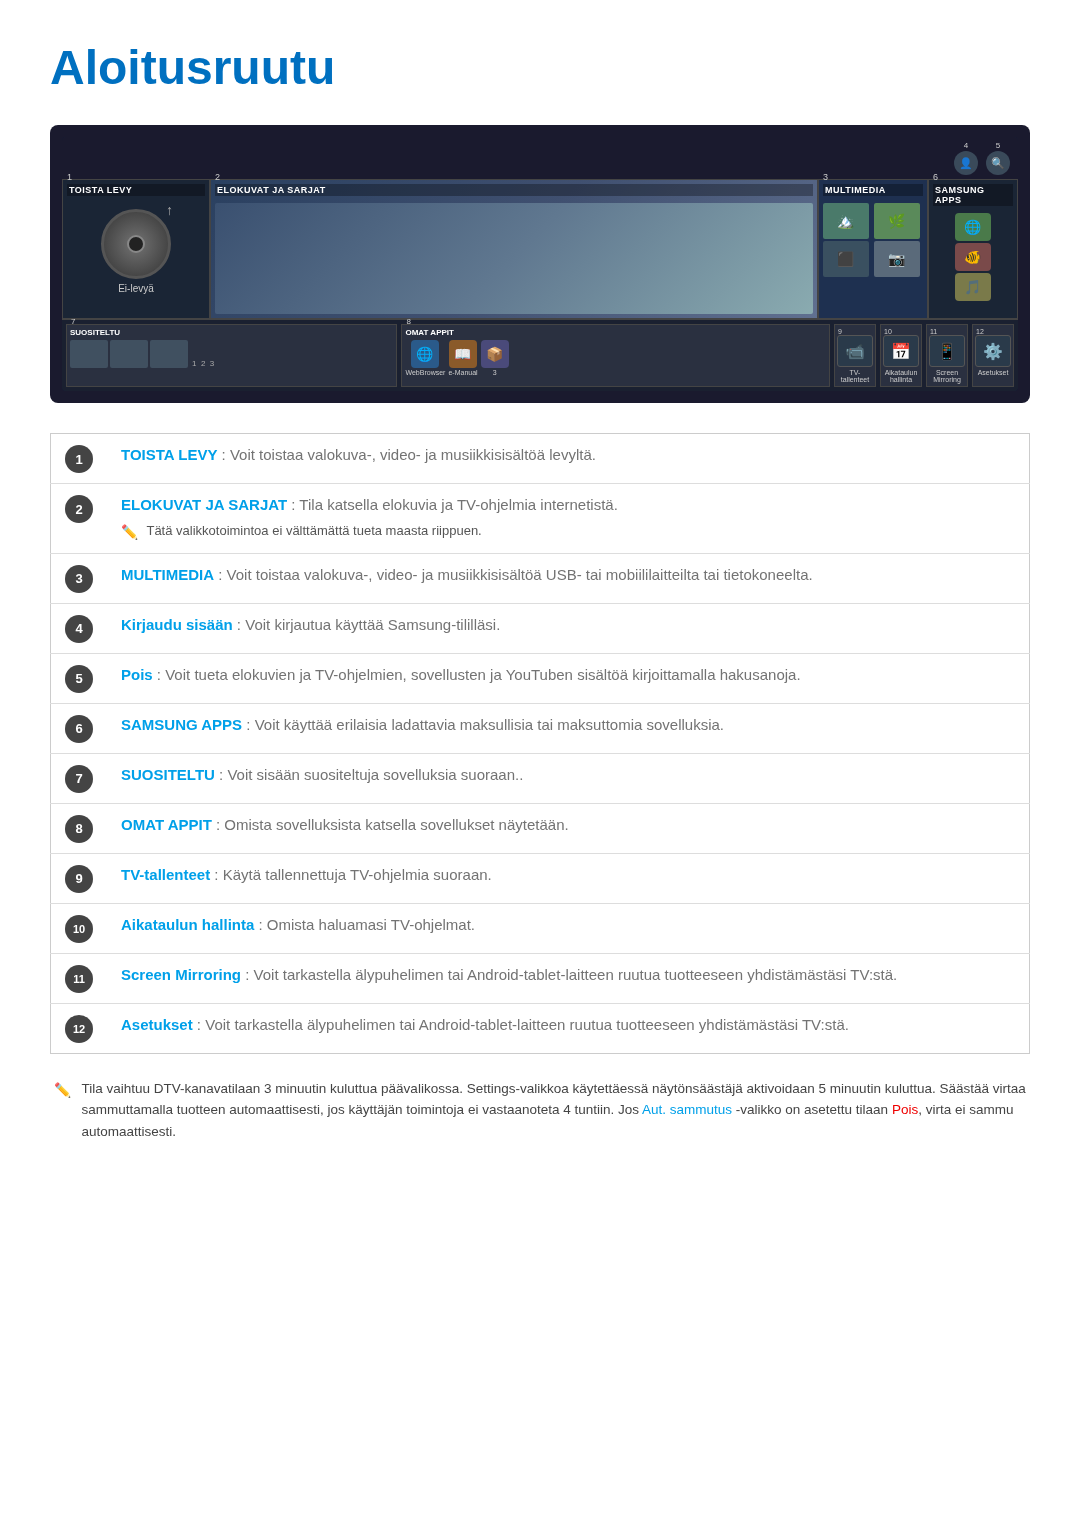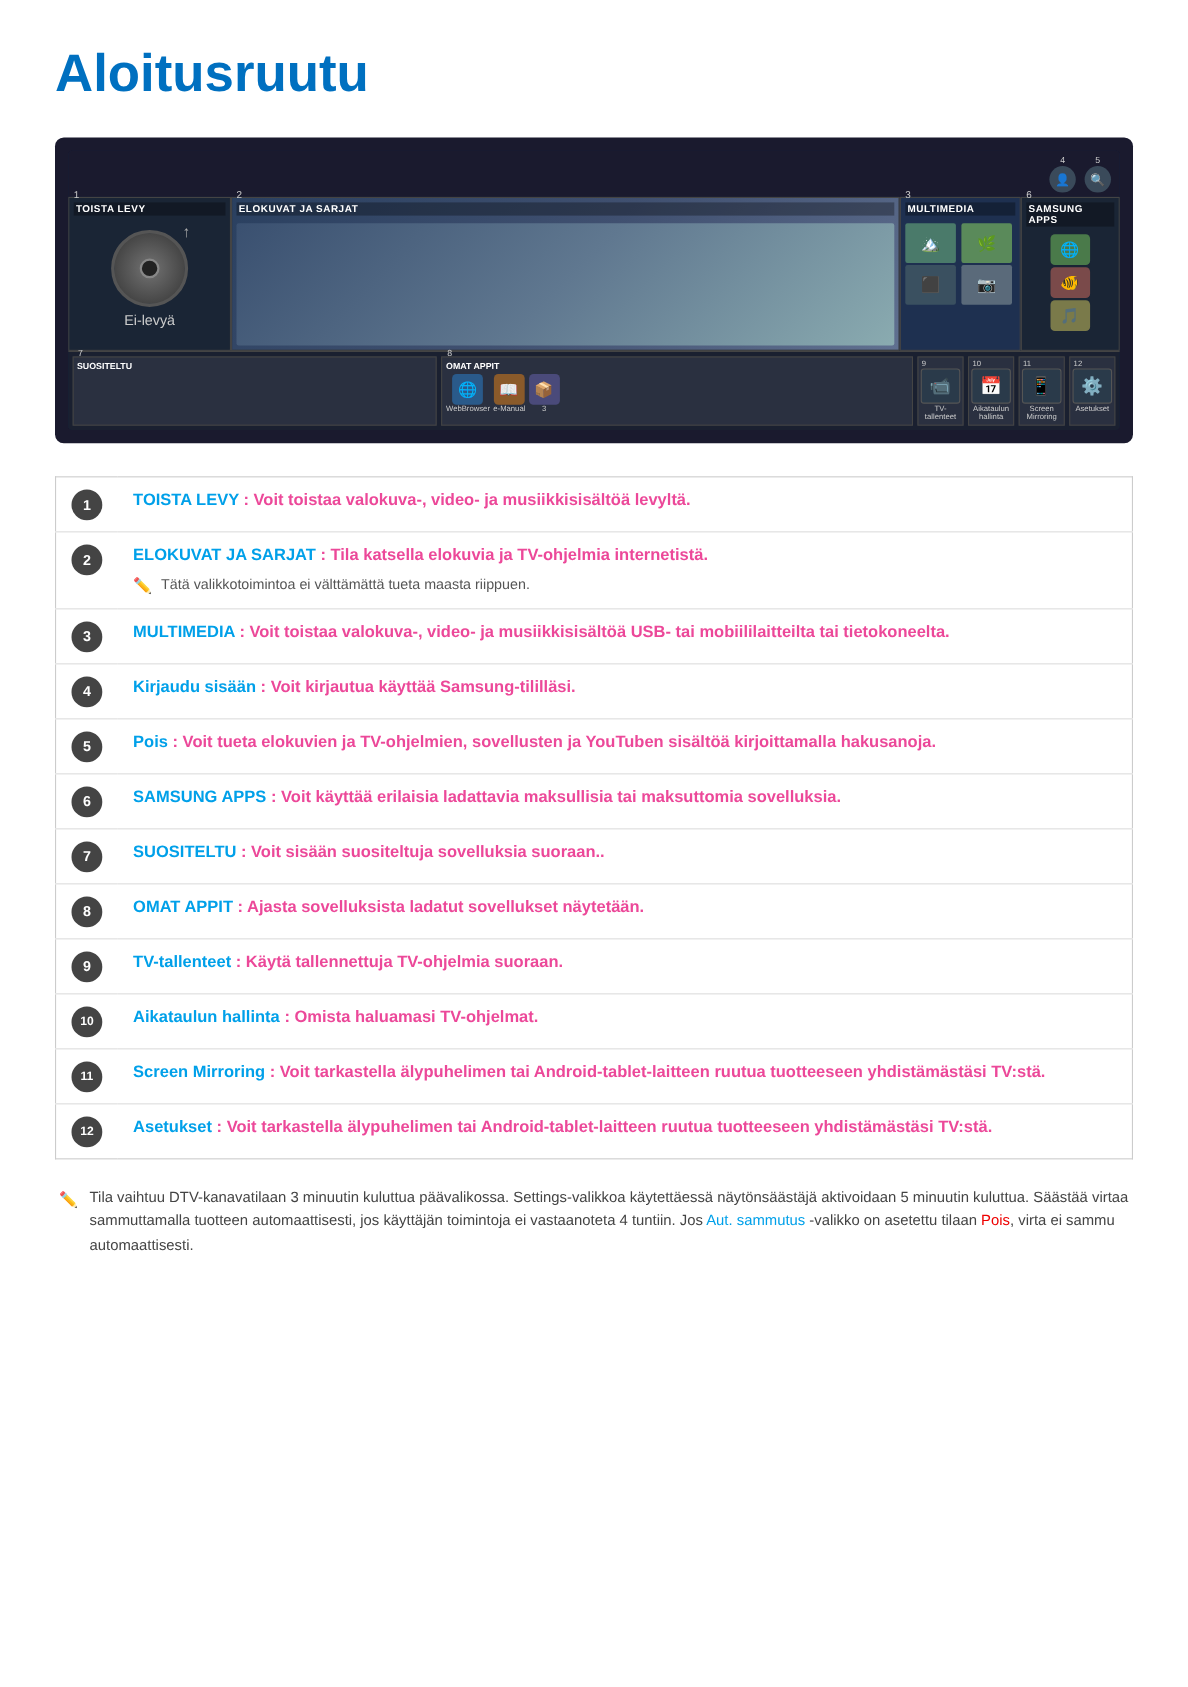--- a/index.html
+++ b/index.html
@@ -109,21 +109,21 @@
       position: absolute;
       top: -10px;
       right: -5px;
       color: #aaa;
       font-size: 14px;
     }
 
     .ei-levy {
       text-align: center;
       color: #ccc;
-      font-size: 13px;
+      font-size: 10px;
       margin-bottom: 8px;
     }
 
     
     .panel-elokuvat {
       flex: 1;
       background: linear-gradient(135deg, #2a4060 0%, #405070 50%, #607090 100%);
       border: 1px solid #444;
       min-height: 130px;
     }
@@ -307,22 +307,22 @@
     .item-content {
       line-height: 1.5;
     }
 
     .item-label {
       color: #00a0e9;
       font-weight: bold;
     }
 
     .item-text {
-      color: #ec4899;
-      font-weight: bold;
+      color: #737373;
+      font-weight: normal;
     }
 
     .item-note {
       display: flex;
       align-items: flex-start;
       gap: 8px;
       margin-top: 4px;
       color: #555;
       font-size: 13px;
     }
@@ -427,20 +427,26 @@
           <div class="app-icon" style="background:#7a7a4a;">🎵</div>
         </div>
       </div>
     </div>
 
     <div class="tv-bottom-row">
 
       <div class="bottom-panel" style="flex:1;">
         <span class="panel-num" style="font-size:8px;color:#ccc;">7</span>
         <div class="bp-label">SUOSITELTU</div>
+        <div class="bp-thumbs">
+          <div class="bp-thumb"></div>
+          <div class="bp-thumb"></div>
+          <div class="bp-thumb"></div>
+          <div style="font-size:8px;color:#aaa;margin-left:2px;align-self:flex-end;">1&nbsp;&nbsp;2&nbsp;&nbsp;3</div>
+        </div>
       </div>
 
       <div class="bottom-panel" style="flex:1.3;">
         <span class="panel-num" style="font-size:8px;color:#ccc;">8</span>
         <div class="bp-label">OMAT APPIT</div>
         <div class="bp-app-row">
           <div style="display:flex;flex-direction:column;align-items:center;gap:1px;">
             <div class="bp-app" style="background:#2a5a8a;">🌐</div>
             <span class="bp-app-label">WebBrowser</span>
           </div>
@@ -542,21 +548,21 @@
         </td>
         <td class="item-content">
           <div><span class="item-label">SUOSITELTU</span><span class="item-text"> : Voit sisään suositeltuja sovelluksia suoraan..</span></div>
         </td>
       </tr>
       <tr>
         <td class="item-num-cell">
           <div class="num-circle">8</div>
         </td>
         <td class="item-content">
-          <div><span class="item-label">OMAT APPIT</span><span class="item-text"> : Ajasta sovelluksista ladatut sovellukset näytetään.</span></div>
+          <div><span class="item-label">OMAT APPIT</span><span class="item-text"> : Omista sovelluksista katsella sovellukset näytetään.</span></div>
         </td>
       </tr>
       <tr>
         <td class="item-num-cell">
           <div class="num-circle">9</div>
         </td>
         <td class="item-content">
           <div><span class="item-label">TV-tallenteet</span><span class="item-text"> : Käytä tallennettuja TV-ohjelmia suoraan.</span></div>
         </td>
       </tr>

